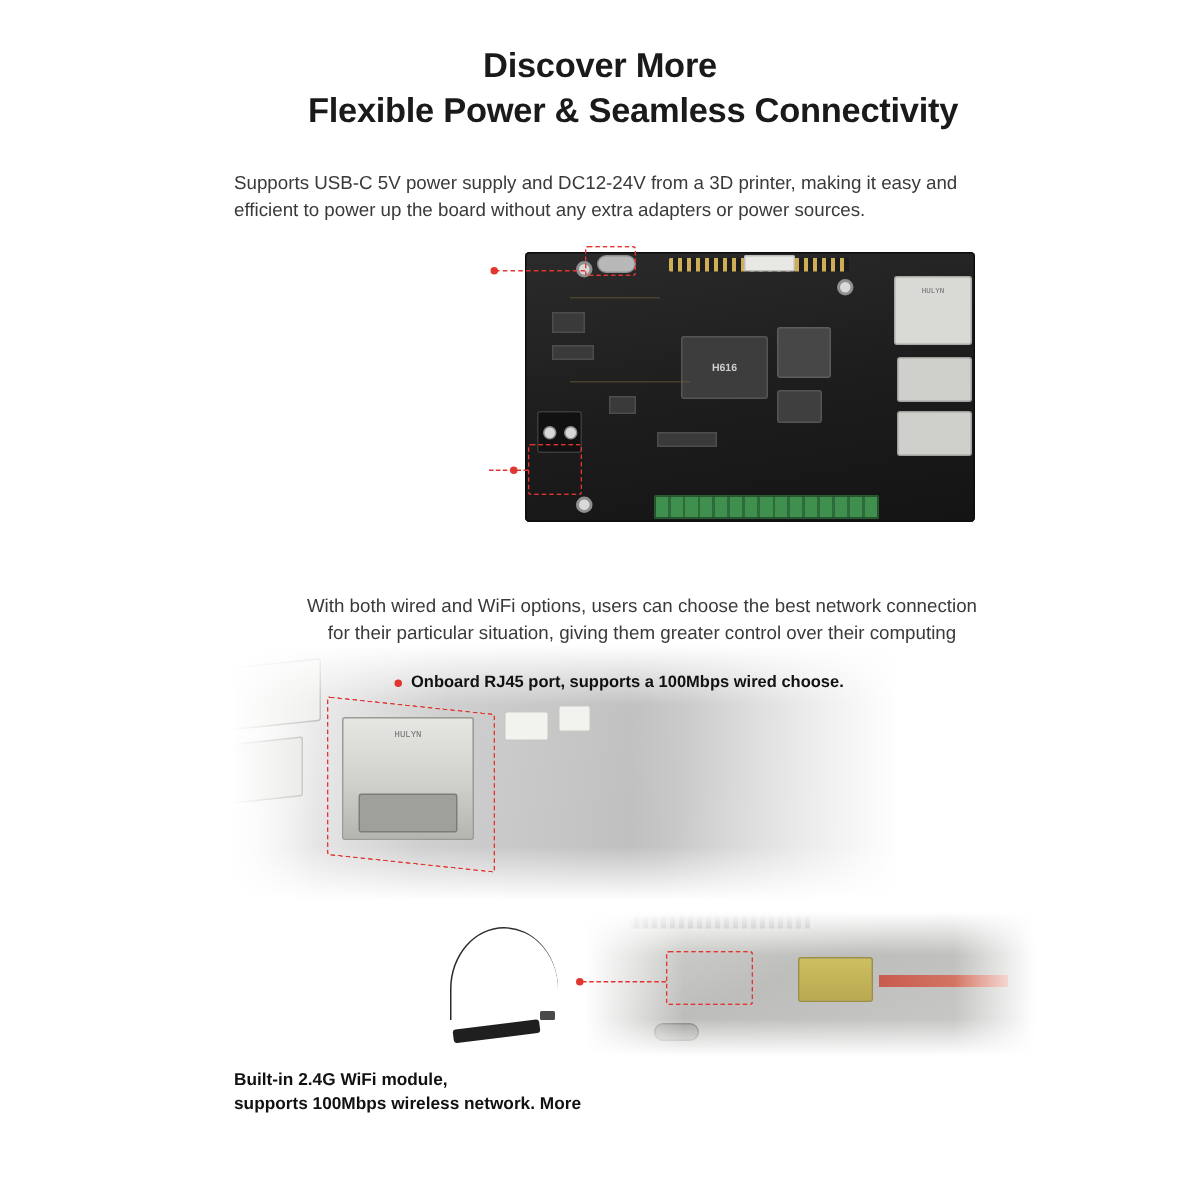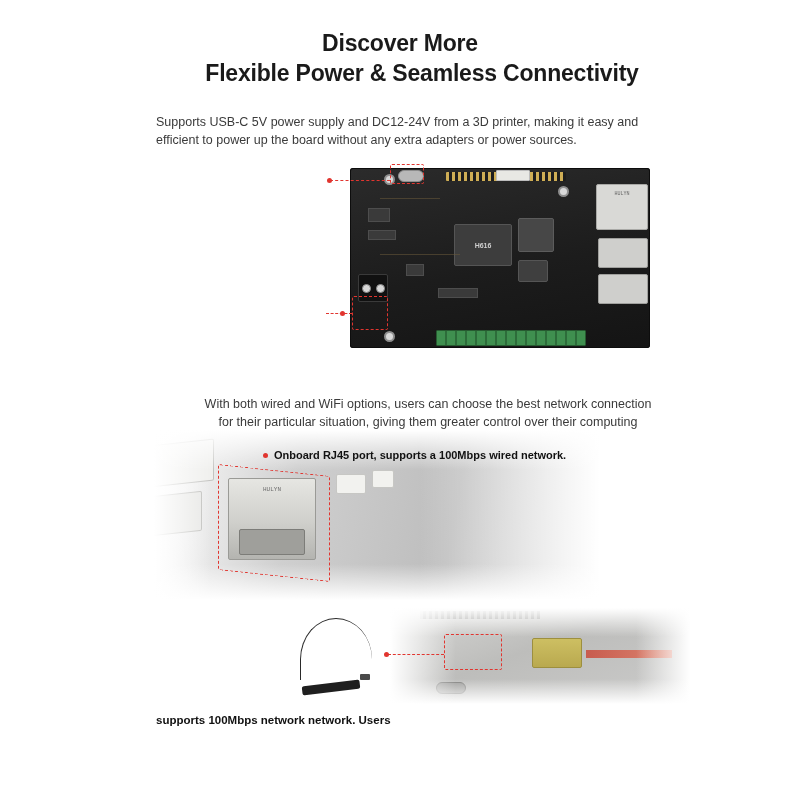--- a/index.html
+++ b/index.html
@@ -377,21 +377,21 @@
       <div class="fade-l"></div>
       <div class="fade-r"></div>
       <div class="fade-t"></div>
       <div class="fade-b"></div>
     </div>
   </div>
 
   <div class="hl" style="left:218px;top:470px;width:112px;height:106px;transform:skewY(6deg);"></div>
   <div class="dot" style="left:263px;top:453px;"></div>
   <div class="leader" style="left:266px;top:455px;width:0px;"></div>
-  <div class="callout" style="left:274px;top:448px;">Onboard RJ45 port, supports a 100Mbps wired network.</div>
+  <div class="callout" style="left:274px;top:448px;">Onboard RJ45 port, supports a 100Mbps wired choose.</div>
 
   <div class="board3-wrap">
     <div class="pcb3">
       <div class="gpio3"></div>
       <div class="wifimod"></div>
       <div class="redstripe"></div>
       <div class="usbc3"></div>
       <div class="fade"></div>
     </div>
   </div>
@@ -400,16 +400,17 @@
     <div class="cable"></div>
     <div class="pad"></div>
     <div class="conn"></div>
   </div>
 
   <div class="hl" style="left:444px;top:634px;width:58px;height:36px;"></div>
   <div class="leader dash" style="left:388px;top:654px;width:56px;"></div>
   <div class="dot" style="left:384px;top:652px;"></div>
 
   <div class="para3">
-    <div>supports 100Mbps network network. Users</div>
+    <div>Built-in 2.4G WiFi module,</div>
+    <div>supports 100Mbps wireless network. More</div>
   </div>
 
 </div>
 
 </body></html>

